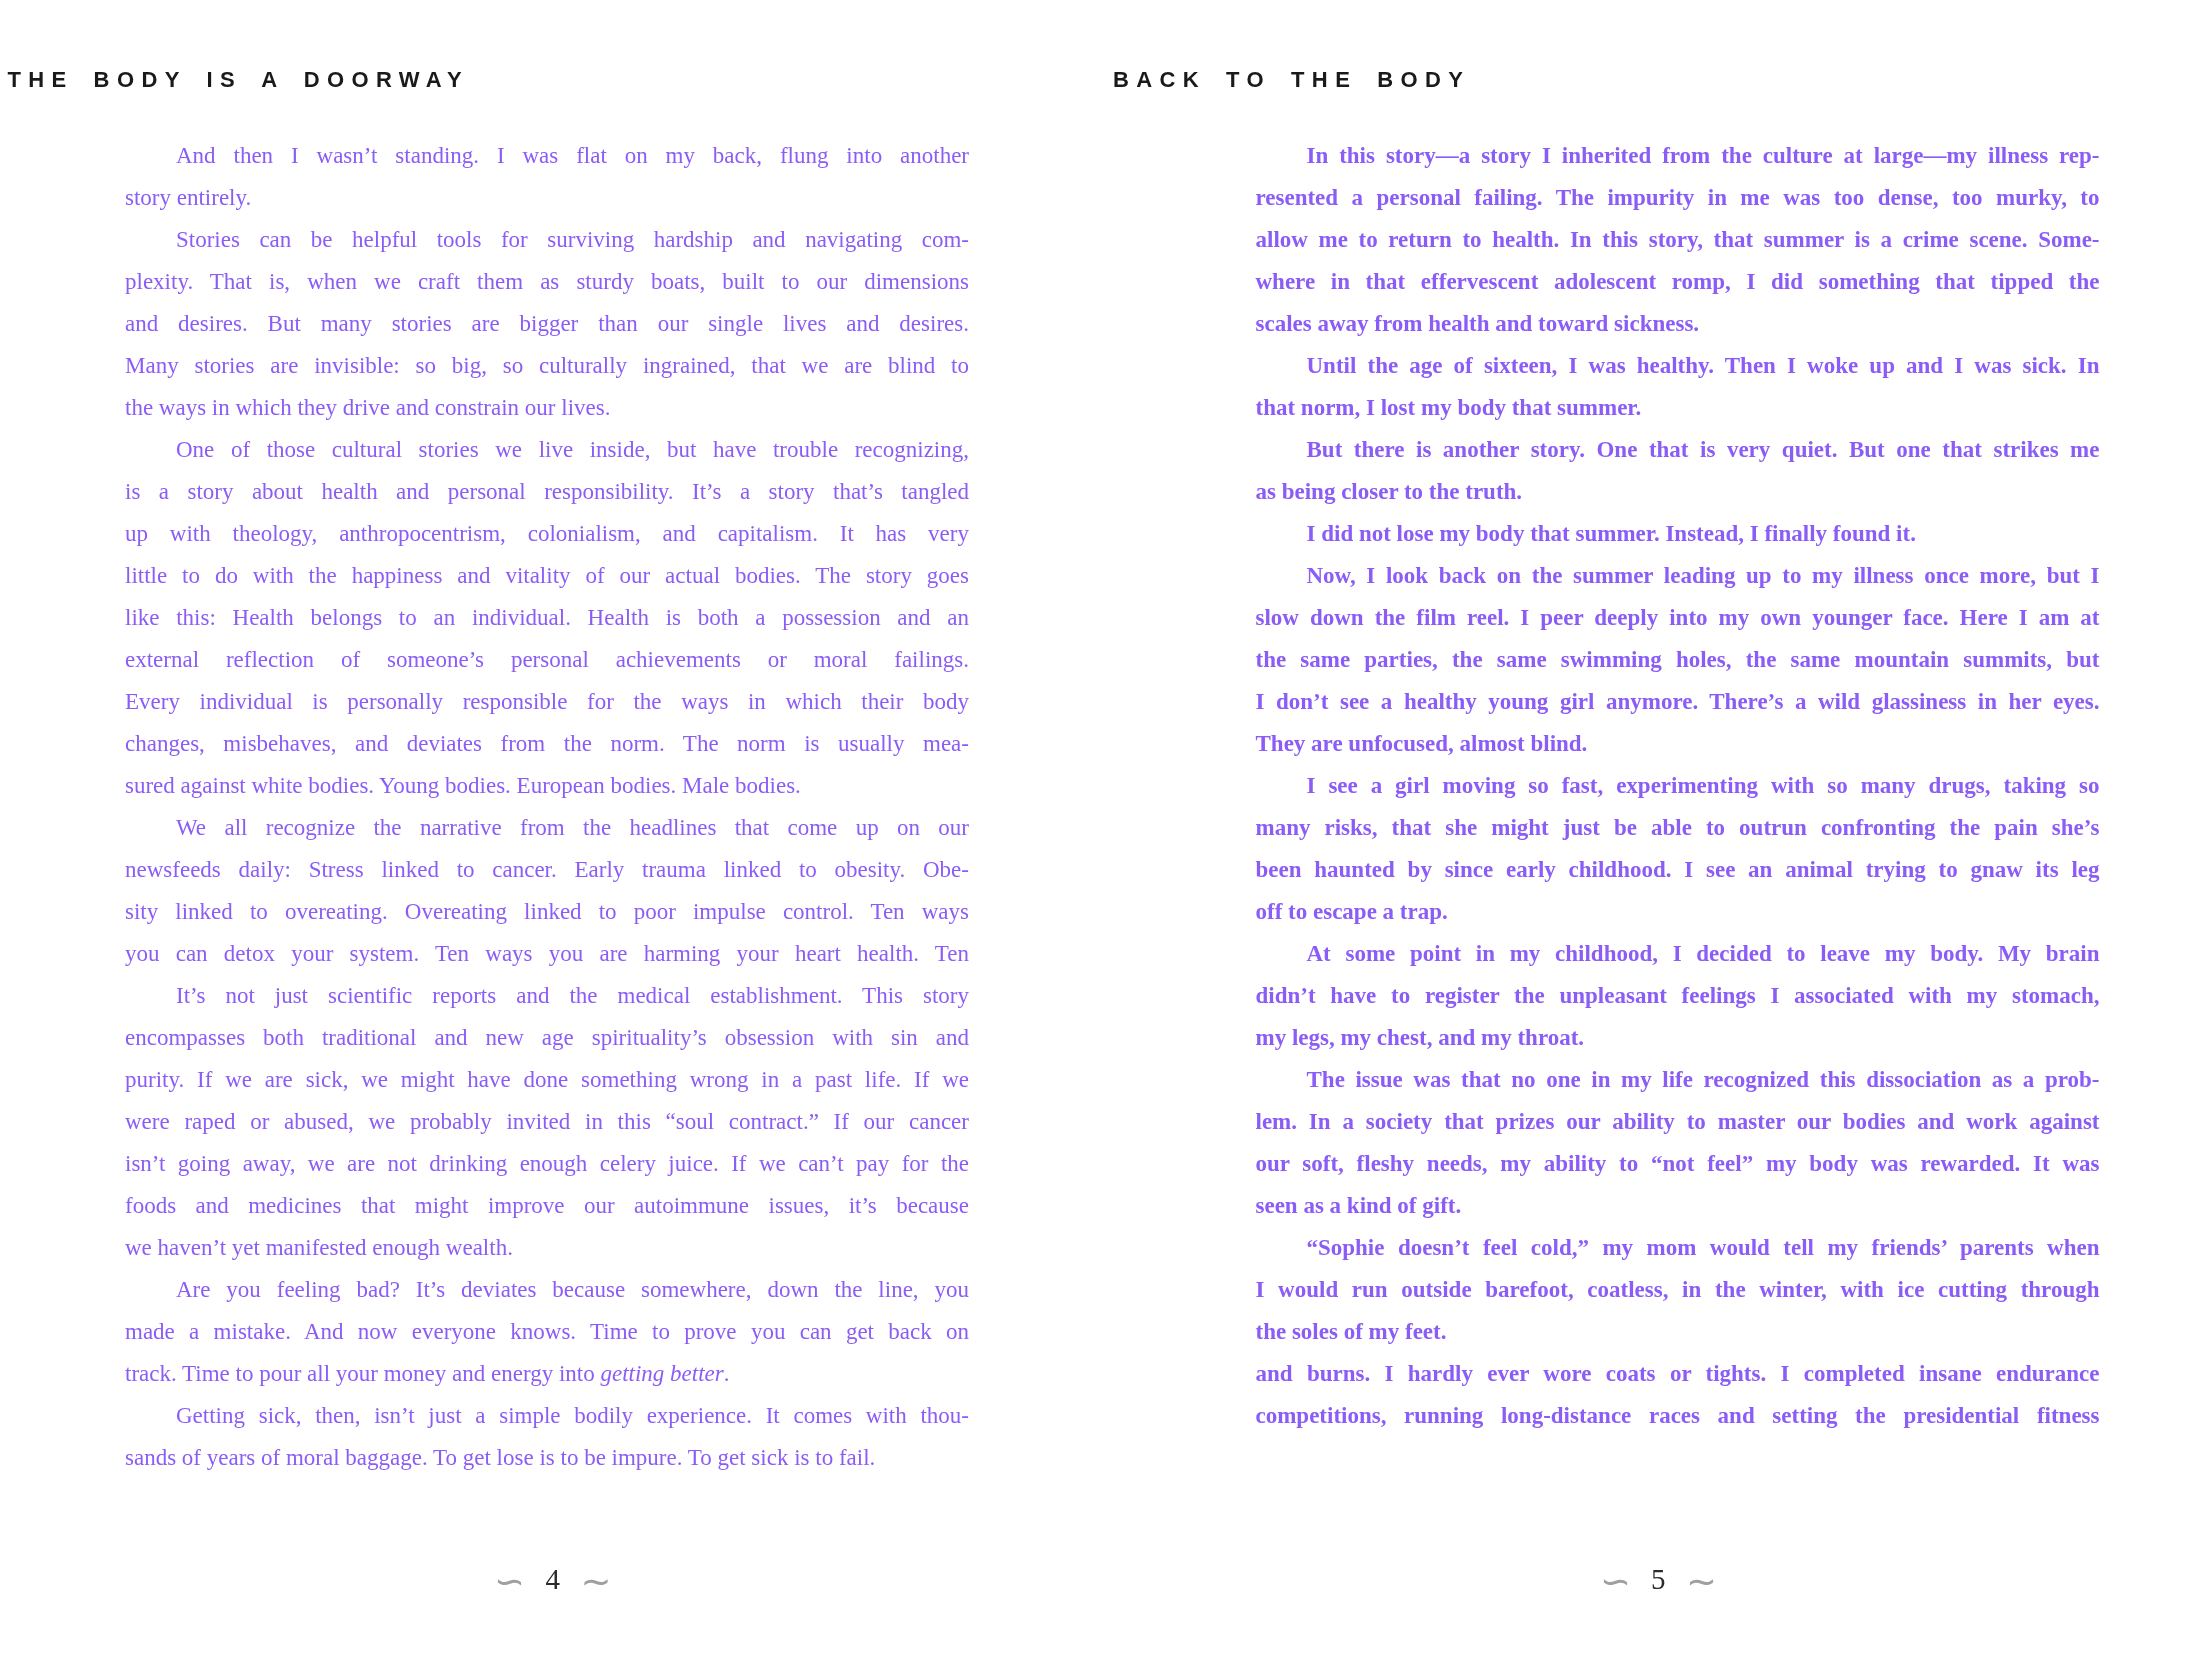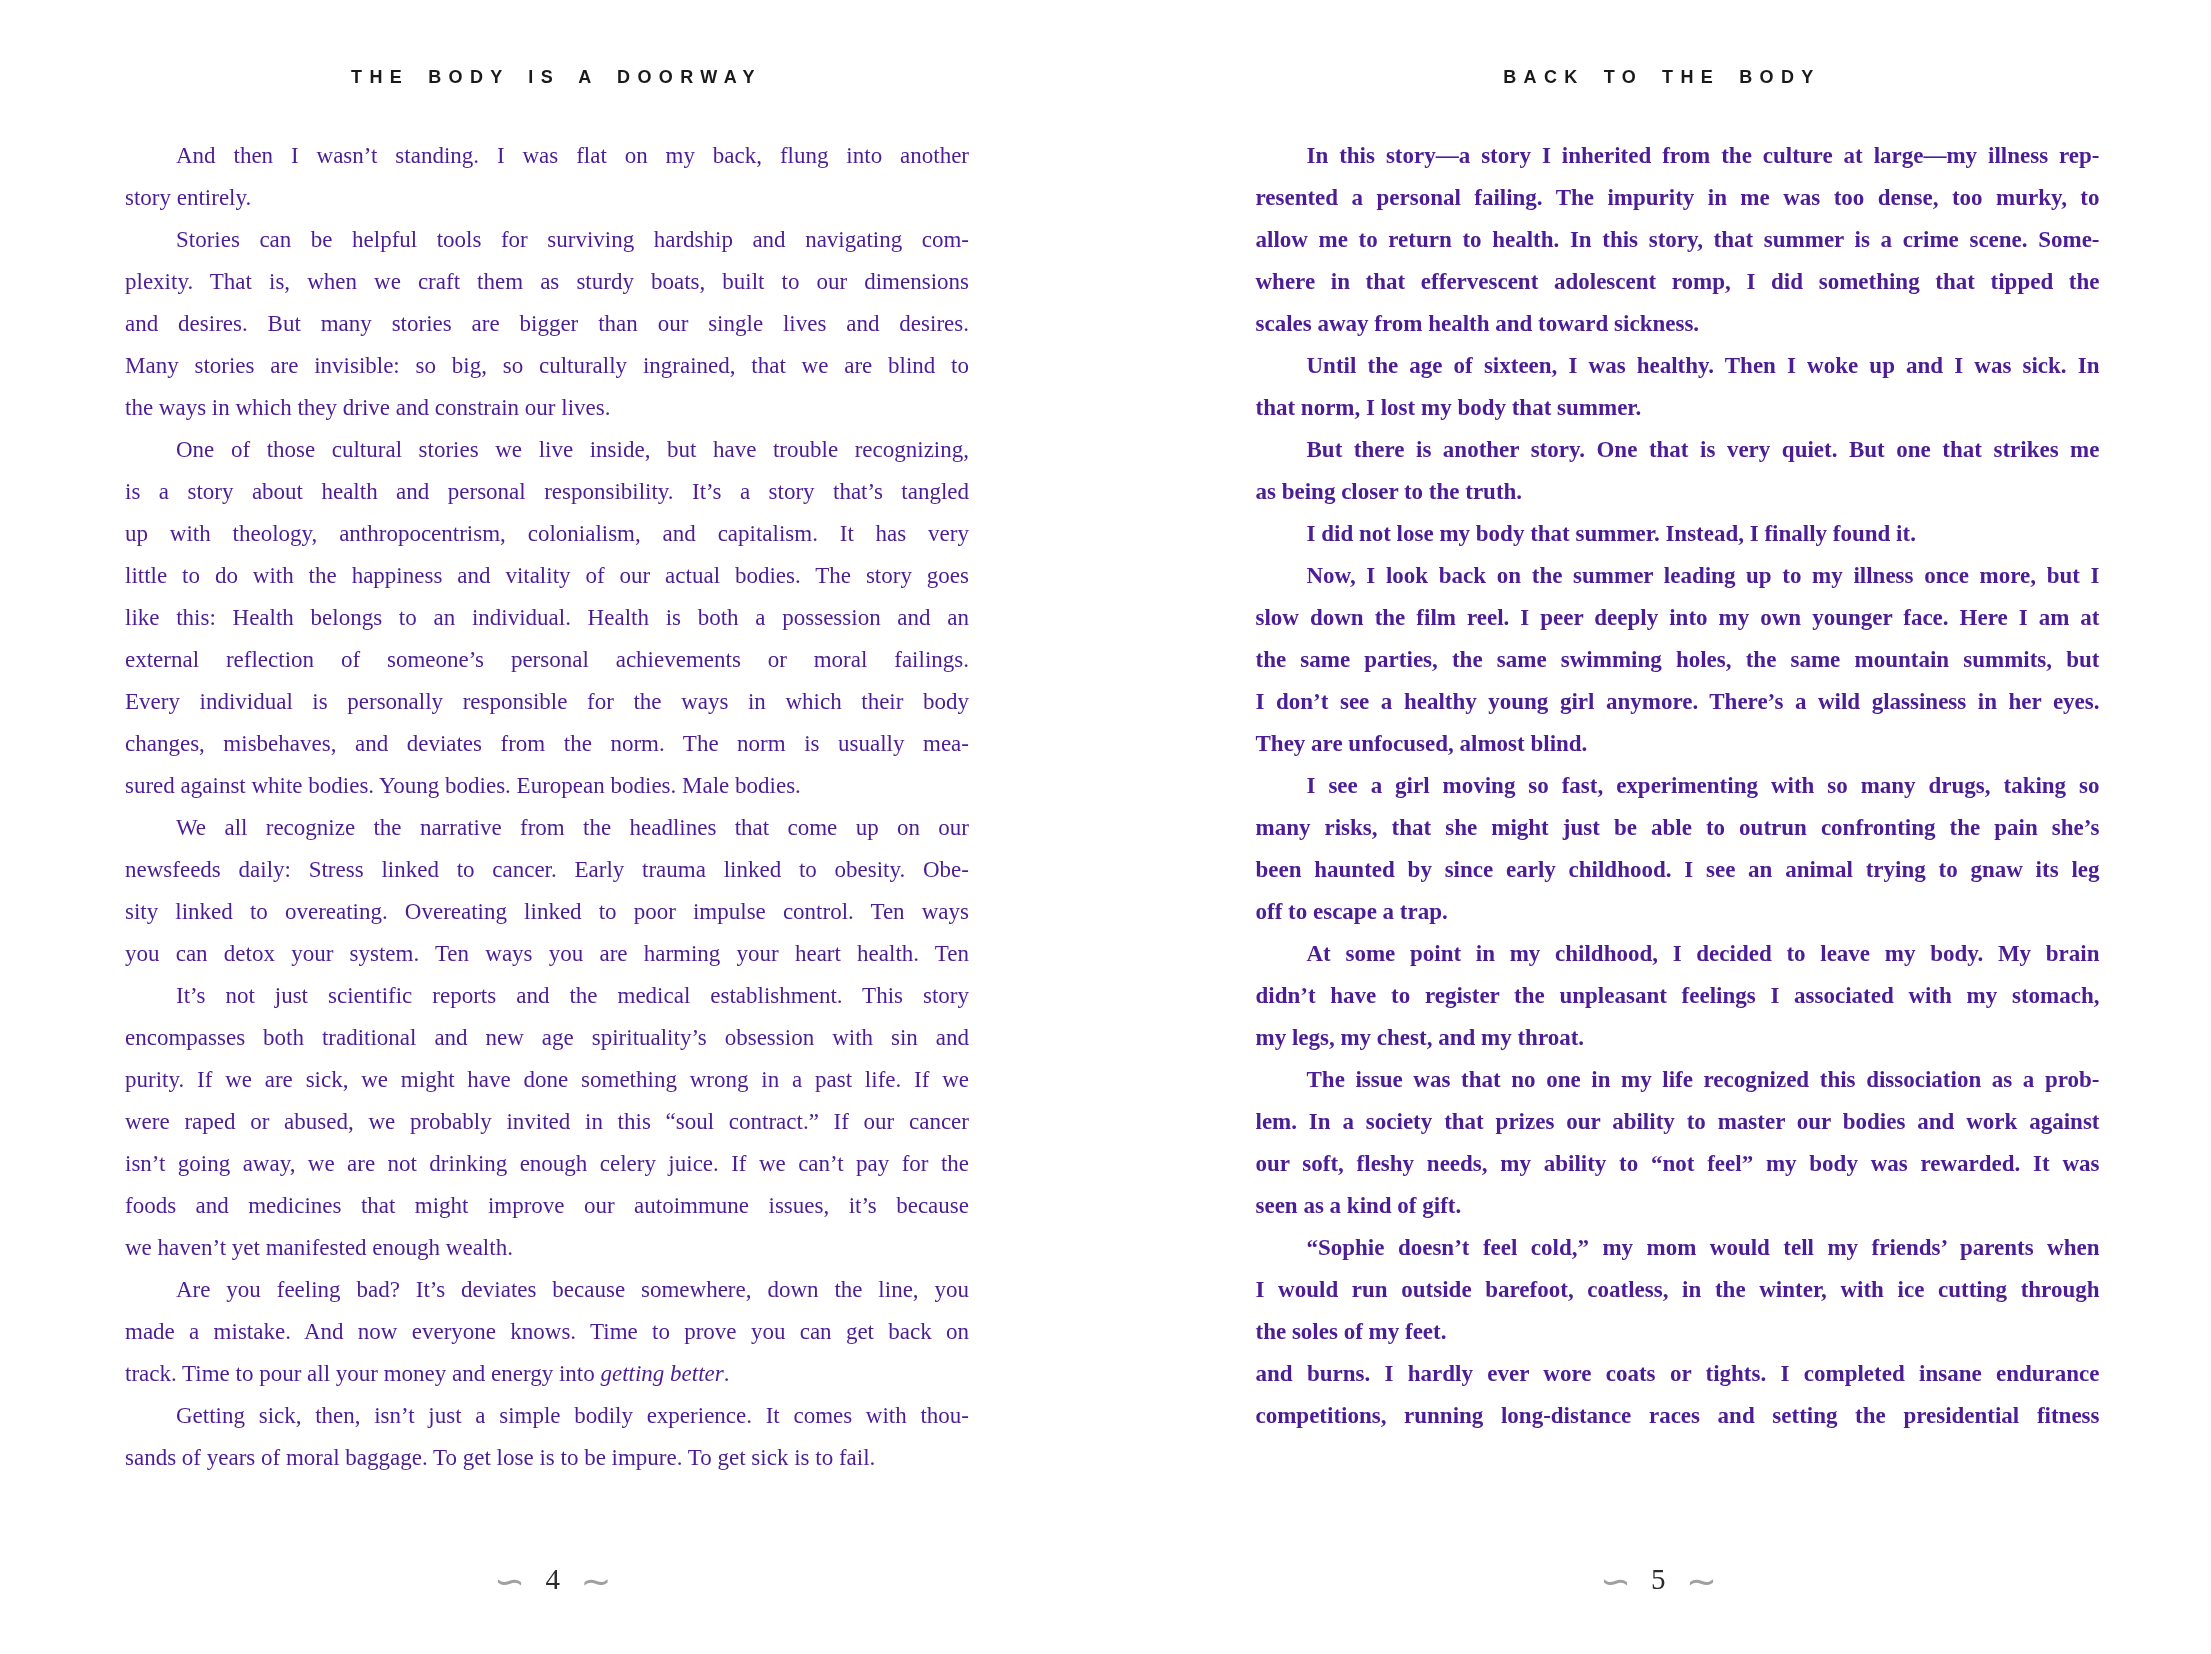--- a/index.html
+++ b/index.html
@@ -20,38 +20,37 @@
     position: relative;
     width: 1106px;
     height: 1655px;
     background: #ffffff;
   }
   .running-head {
     position: absolute;
     top: 67px;
     left: 0;
     width: 100%;
-    text-align: center;
     font-family: "Liberation Sans", sans-serif;
     font-weight: bold;
-    font-size: 18px;
+    font-size: 22px;
     letter-spacing: 7.4px;
     word-spacing: 6.5px;
     color: #1a1a1a;
     white-space: nowrap;
     text-indent: 7.4px;
   }
   .text-block {
     position: absolute;
     top: 135px;
     width: 844px;
     font-family: "Liberation Serif", serif;
     font-size: 23px;
     line-height: 42px;
-    color: #4c1d95;
+    color: #8b5cf6;
   }
   .page-left  .text-block { left: 125px; }
   .page-right .text-block { left: 150px; font-weight: bold; }
   .line { }
   .line.j {
     text-align: justify;
     text-align-last: justify;
   }
   .line.indent { text-indent: 51px; }
   .page-footer {

